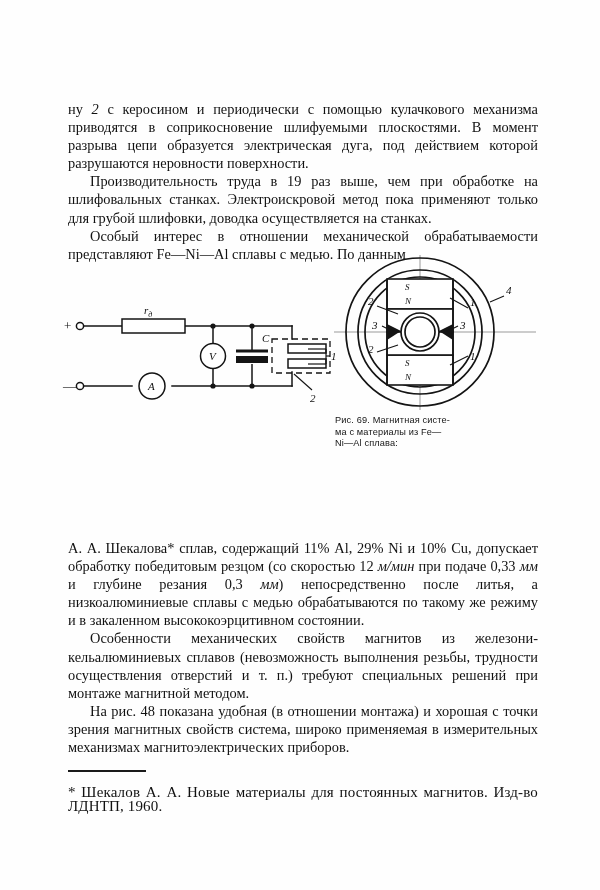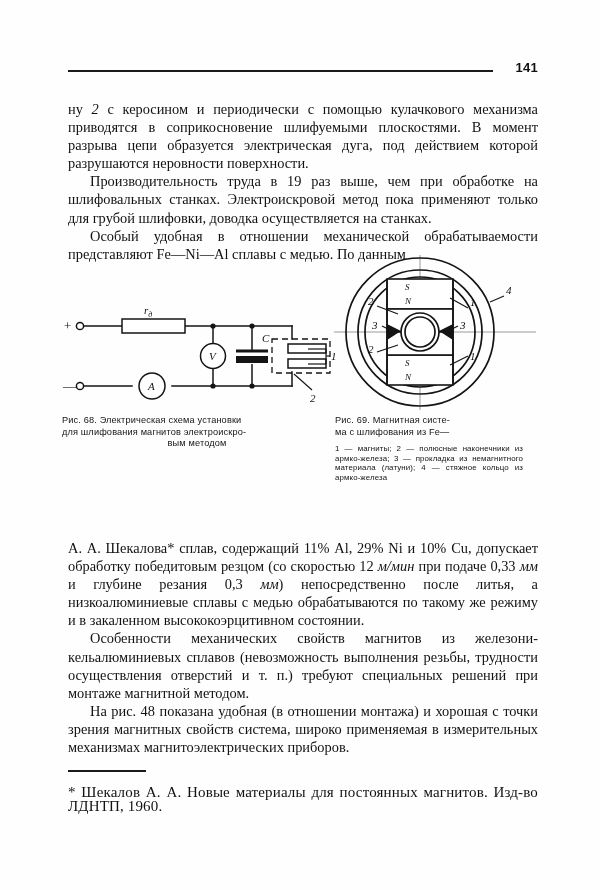--- a/index.html
+++ b/index.html
@@ -162,29 +162,25 @@
     font-style: italic;
     font-size: 9px;
     fill: #111;
   }
 </style>
 </head>
 <body>
 
 <div class="page">
 
-  <div class="header">
-    <div class="header-rule"></div>
-    <div class="folio">141</div>
-  </div>
 
   <div class="col" id="block-top">
     <p class="noind">ну <em class="it">2</em> с керосином и периодически с помощью кулачкового меха­низма приводятся в соприкосновение шлифуемыми плоскостя­ми. В момент разрыва цепи образуется электрическая дуга, под действием которой разрушаются неровности поверхности.</p>
     <p class="ind">Производительность труда в 19 раз выше, чем при обработ­ке на шлифовальных станках. Электроискровой метод пока при­меняют только для грубой шлифовки, доводка осуществляется на станках.</p>
-    <p class="ind">Особый удобная в отношении механической обрабатываемо­сти представляют Fe—Ni—Al сплавы с медью. По данным</p>
+    <p class="ind">Особый интерес в отношении механической обрабатываемо­сти представляют Fe—Ni—Al сплавы с медью. По данным</p>
   </div>
 
   <div class="fig-area">
 
     <div class="fig" id="fig68">
       <svg width="272" height="125" viewBox="0 0 272 125">
         <g fill="none" stroke="#141414" stroke-width="1.5" stroke-linecap="square">
 
           <line x1="24" y1="32" x2="62" y2="32"></line>
           <line x1="125" y1="32" x2="232" y2="32"></line>
@@ -308,32 +304,27 @@
         <text x="138" y="54" class="lbl-i">1</text>
         <text x="138" y="108" class="lbl-i">1</text>
         <text x="36" y="53" class="lbl-i">2</text>
         <text x="36" y="101" class="lbl-i">2</text>
         <text x="40" y="77" class="lbl-i">3</text>
         <text x="128" y="77" class="lbl-i">3</text>
         <text x="174" y="42" class="lbl-i">4</text>
       </svg>
     </div>
 
-    <div class="fig-caption" id="cap68">
-      <div>Рис. 68. Электрическая схема установки</div>
-      <div>для шлифования магнитов электроискро-</div>
-      <div class="line-c" style="text-align:center">вым методом</div>
-    </div>
 
     <div id="cap69">
       <div class="fig-caption">
         <div>Рис. 69. Магнитная систе-</div>
-        <div>ма с шлифования из Fe—</div>
+        <div>ма с материалы из Fe—</div>
+        <div>Ni—Al сплава:</div>
       </div>
-      <div class="fig-subcaption">1 — магниты; 2 — полюсные на­конечники из армко-железа; 3 — прокладка из немагнитного ма­териала (латуни); 4 — стяжное кольцо из армко-железа</div>
     </div>
   </div>
 
   <div class="col" id="block-mid">
     <p class="noind">А. А. Шекалова* сплав, содержащий 11% Al, 29% Ni и 10% Cu, допускает обработку победитовым резцом (со скоростью 12 <em class="it">м/мин</em> при подаче 0,33&nbsp;<em class="it">мм</em> и глубине резания 0,3&nbsp;<em class="it">мм</em>) непо­средственно после литья, а низкоалюминиевые сплавы с медью обрабатываются по такому же режиму и в закаленном высоко­коэрцитивном состоянии.</p>
     <p class="ind">Особенности механических свойств магнитов из железони­кельалюминиевых сплавов (невозможность выполнения резь­бы, трудности осуществления отверстий и т. п.) требуют специ­альных решений при монтаже магнитной методом.</p>
     <p class="ind">На рис. 48 показана удобная (в отношении монтажа) и хо­рошая с точки зрения магнитных свойств система, широко при­меняемая в измерительных механизмах магнитоэлектрических приборов.</p>
   </div>
 
   <div class="footnote">

